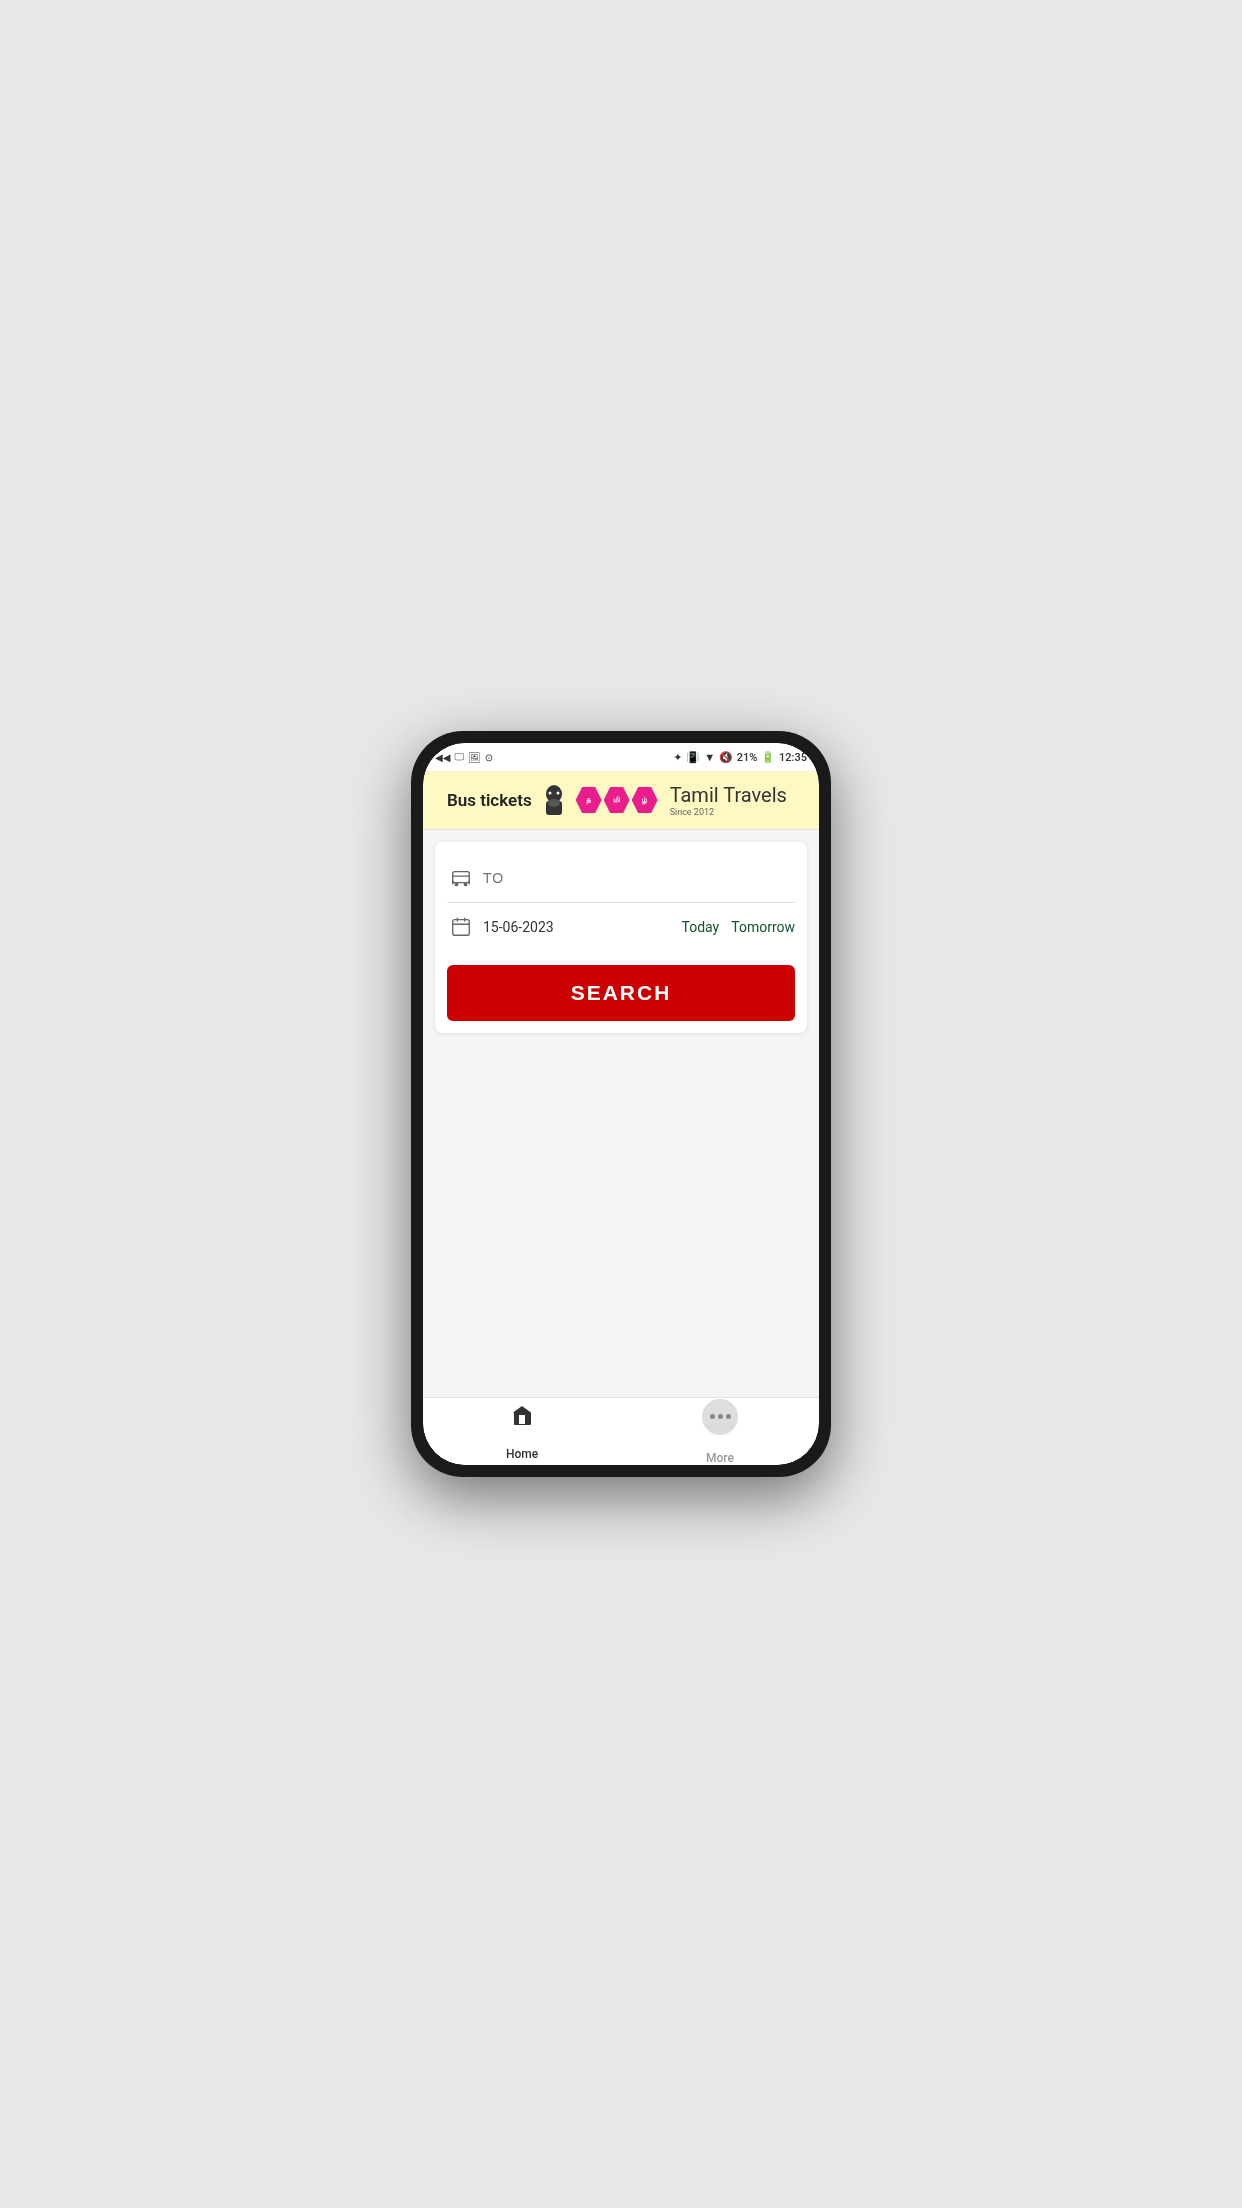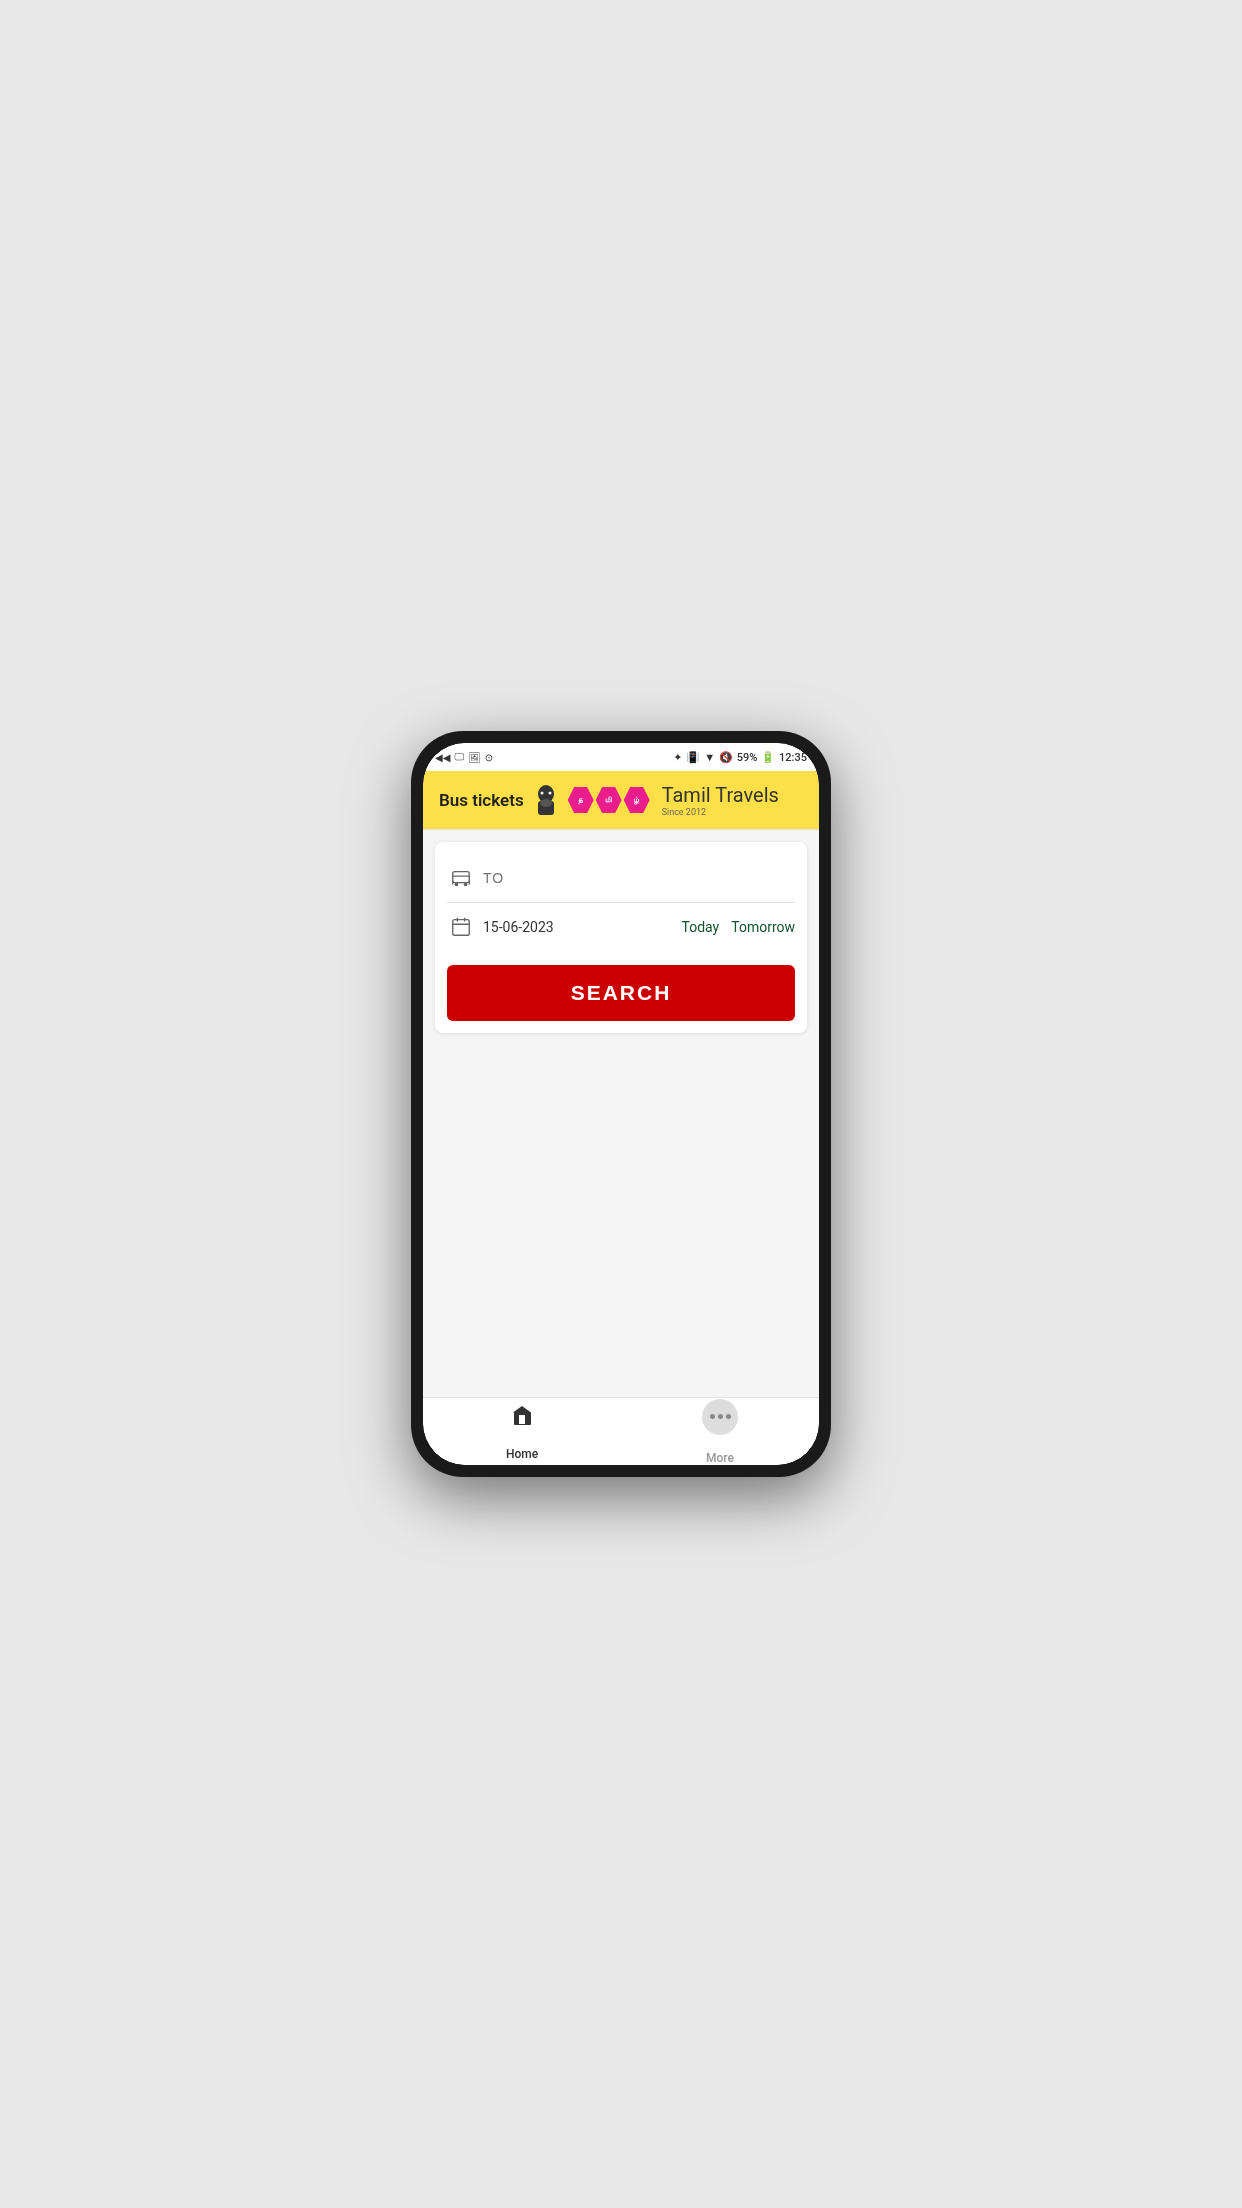--- a/index.html
+++ b/index.html
@@ -68,22 +68,22 @@
       display: flex;
       align-items: center;
       gap: 4px;
       font-size: 11px;
       color: #333;
       font-weight: 500;
     }
 
     
     .app-header {
-      background: #fde047;
-      padding: 12px 16px;
+      background: #fef9c3;
+      padding: 12px 24px;
       display: flex;
       align-items: center;
       gap: 8px;
       border-bottom: 1px solid #e0e0e0;
       flex-shrink: 0;
     }
 
     .header-title {
       font-size: 17px;
       font-weight: 600;
@@ -298,21 +298,21 @@
           <span class="status-icon">◀◀</span>
           <span class="status-icon">🖵</span>
           <span class="status-icon">🖼</span>
           <span class="status-icon">⊙</span>
         </div>
         <div class="status-right">
           <span>✦</span>
           <span>📳</span>
           <span>▼</span>
           <span>🔇</span>
-          <span>59%</span>
+          <span>21%</span>
           <span>🔋</span>
           <span>12:35</span>
         </div>
       </div>
 
       <div class="app-header">
         <span class="header-title">Bus tickets</span>
 
         <div class="logo-figure">
           <svg viewBox="0 0 28 34" width="28" height="34">

